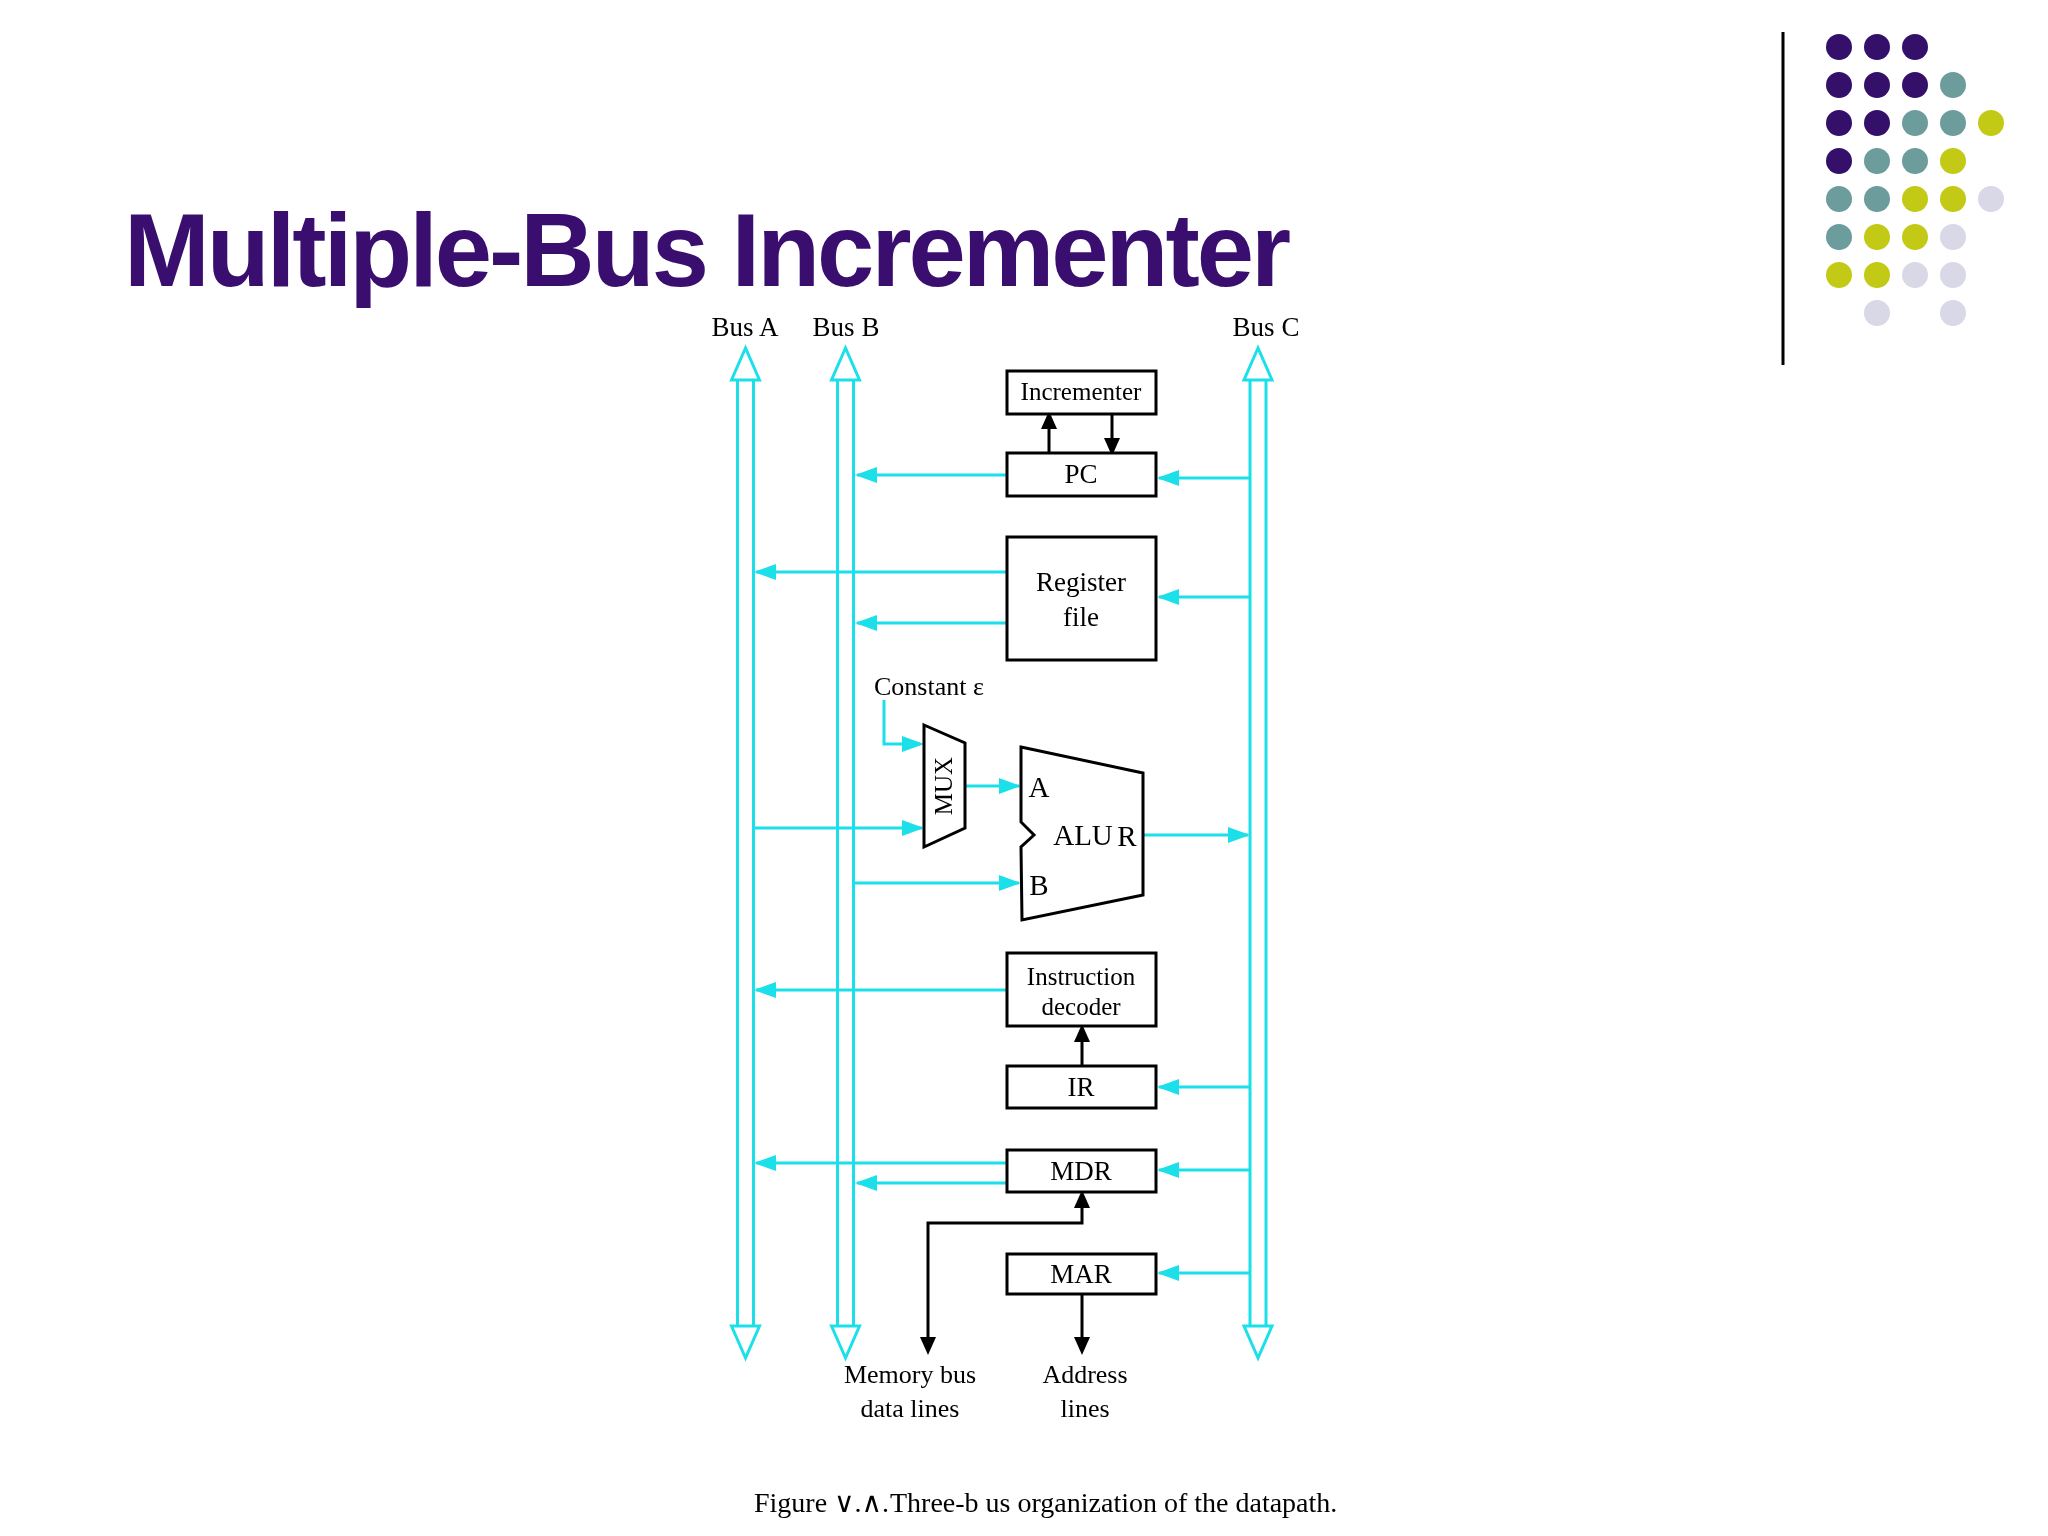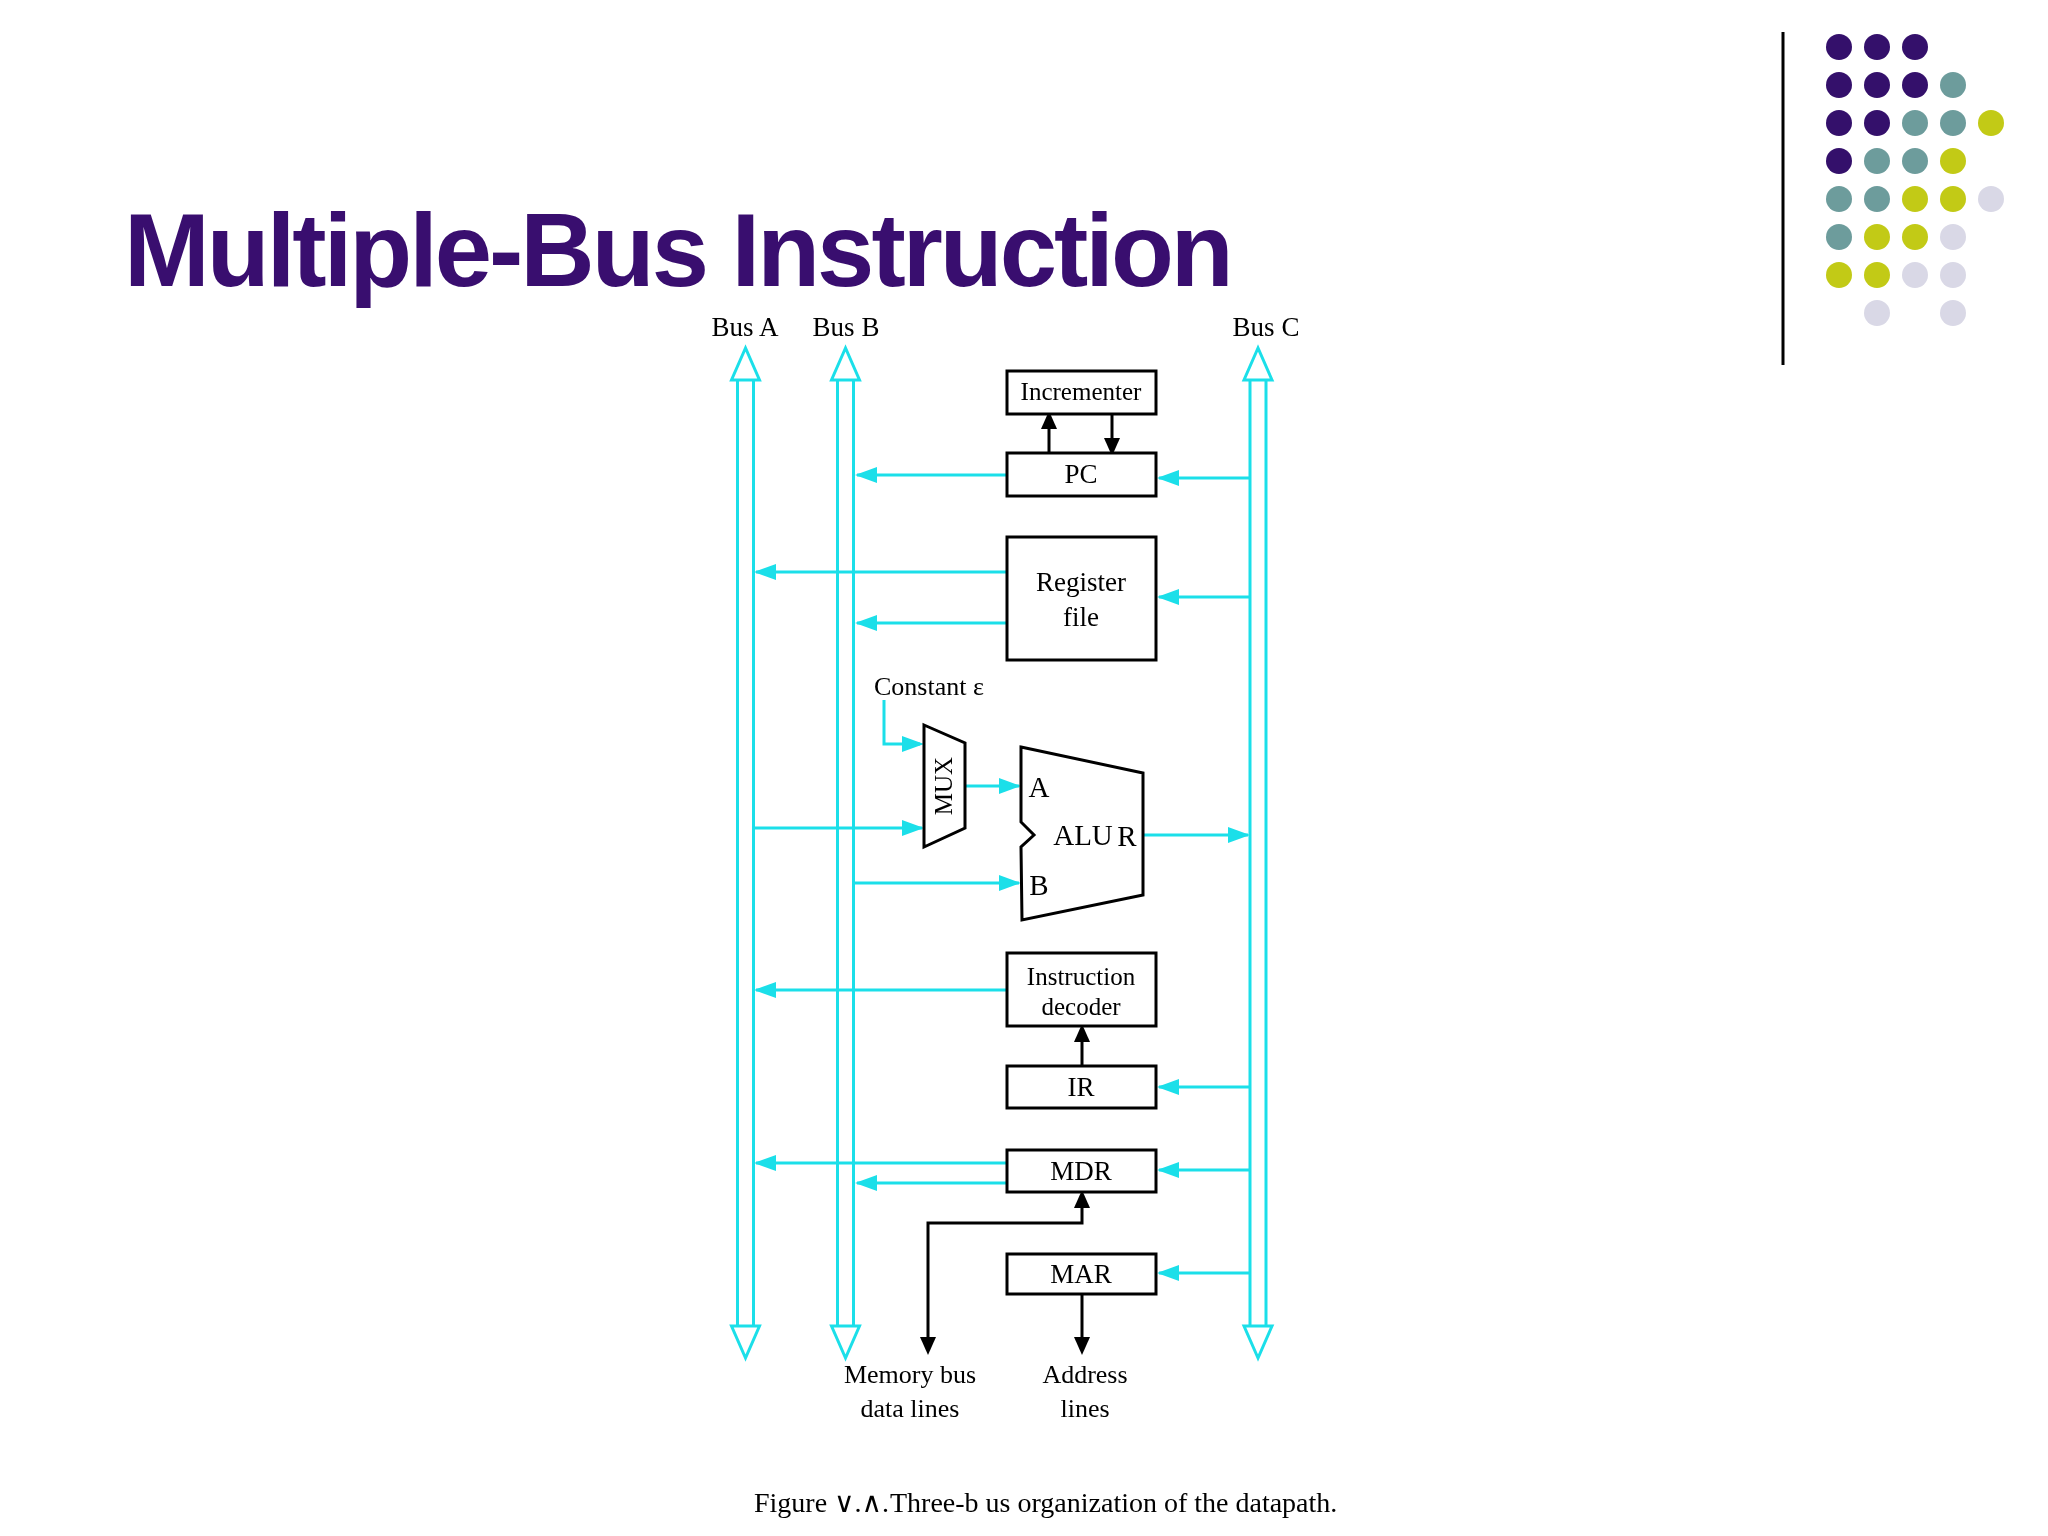--- a/index.html
+++ b/index.html
@@ -20,21 +20,21 @@
   .conn{stroke:var(--cyan,#1BDFE9);stroke-width:3px;fill:none;}
   .connhead{fill:var(--cyan,#1BDFE9);stroke:none;}
   .blk{stroke:var(--black,#000);stroke-width:3px;fill:none;}
   .blkhead{fill:var(--black,#000);stroke:none;}
   .rule{stroke:var(--black,#000);stroke-width:3px;}
 </style>
 </head>
 <body>
 
 <div id="page">
-  <div id="title">Multiple-Bus Instruction</div>
+  <div id="title">Multiple-Bus Incrementer</div>
 
   <svg viewBox="0 0 2048 1536">
 
     <g id="decor">
         <line x1="1783" y1="32" x2="1783" y2="365" class="rule"></line>
         <circle cx="1839" cy="47" r="13" fill="#34106B"></circle>
         <circle cx="1877" cy="47" r="13" fill="#34106B"></circle>
         <circle cx="1915" cy="47" r="13" fill="#34106B"></circle>
         <circle cx="1839" cy="85" r="13" fill="#34106B"></circle>
         <circle cx="1877" cy="85" r="13" fill="#34106B"></circle>

